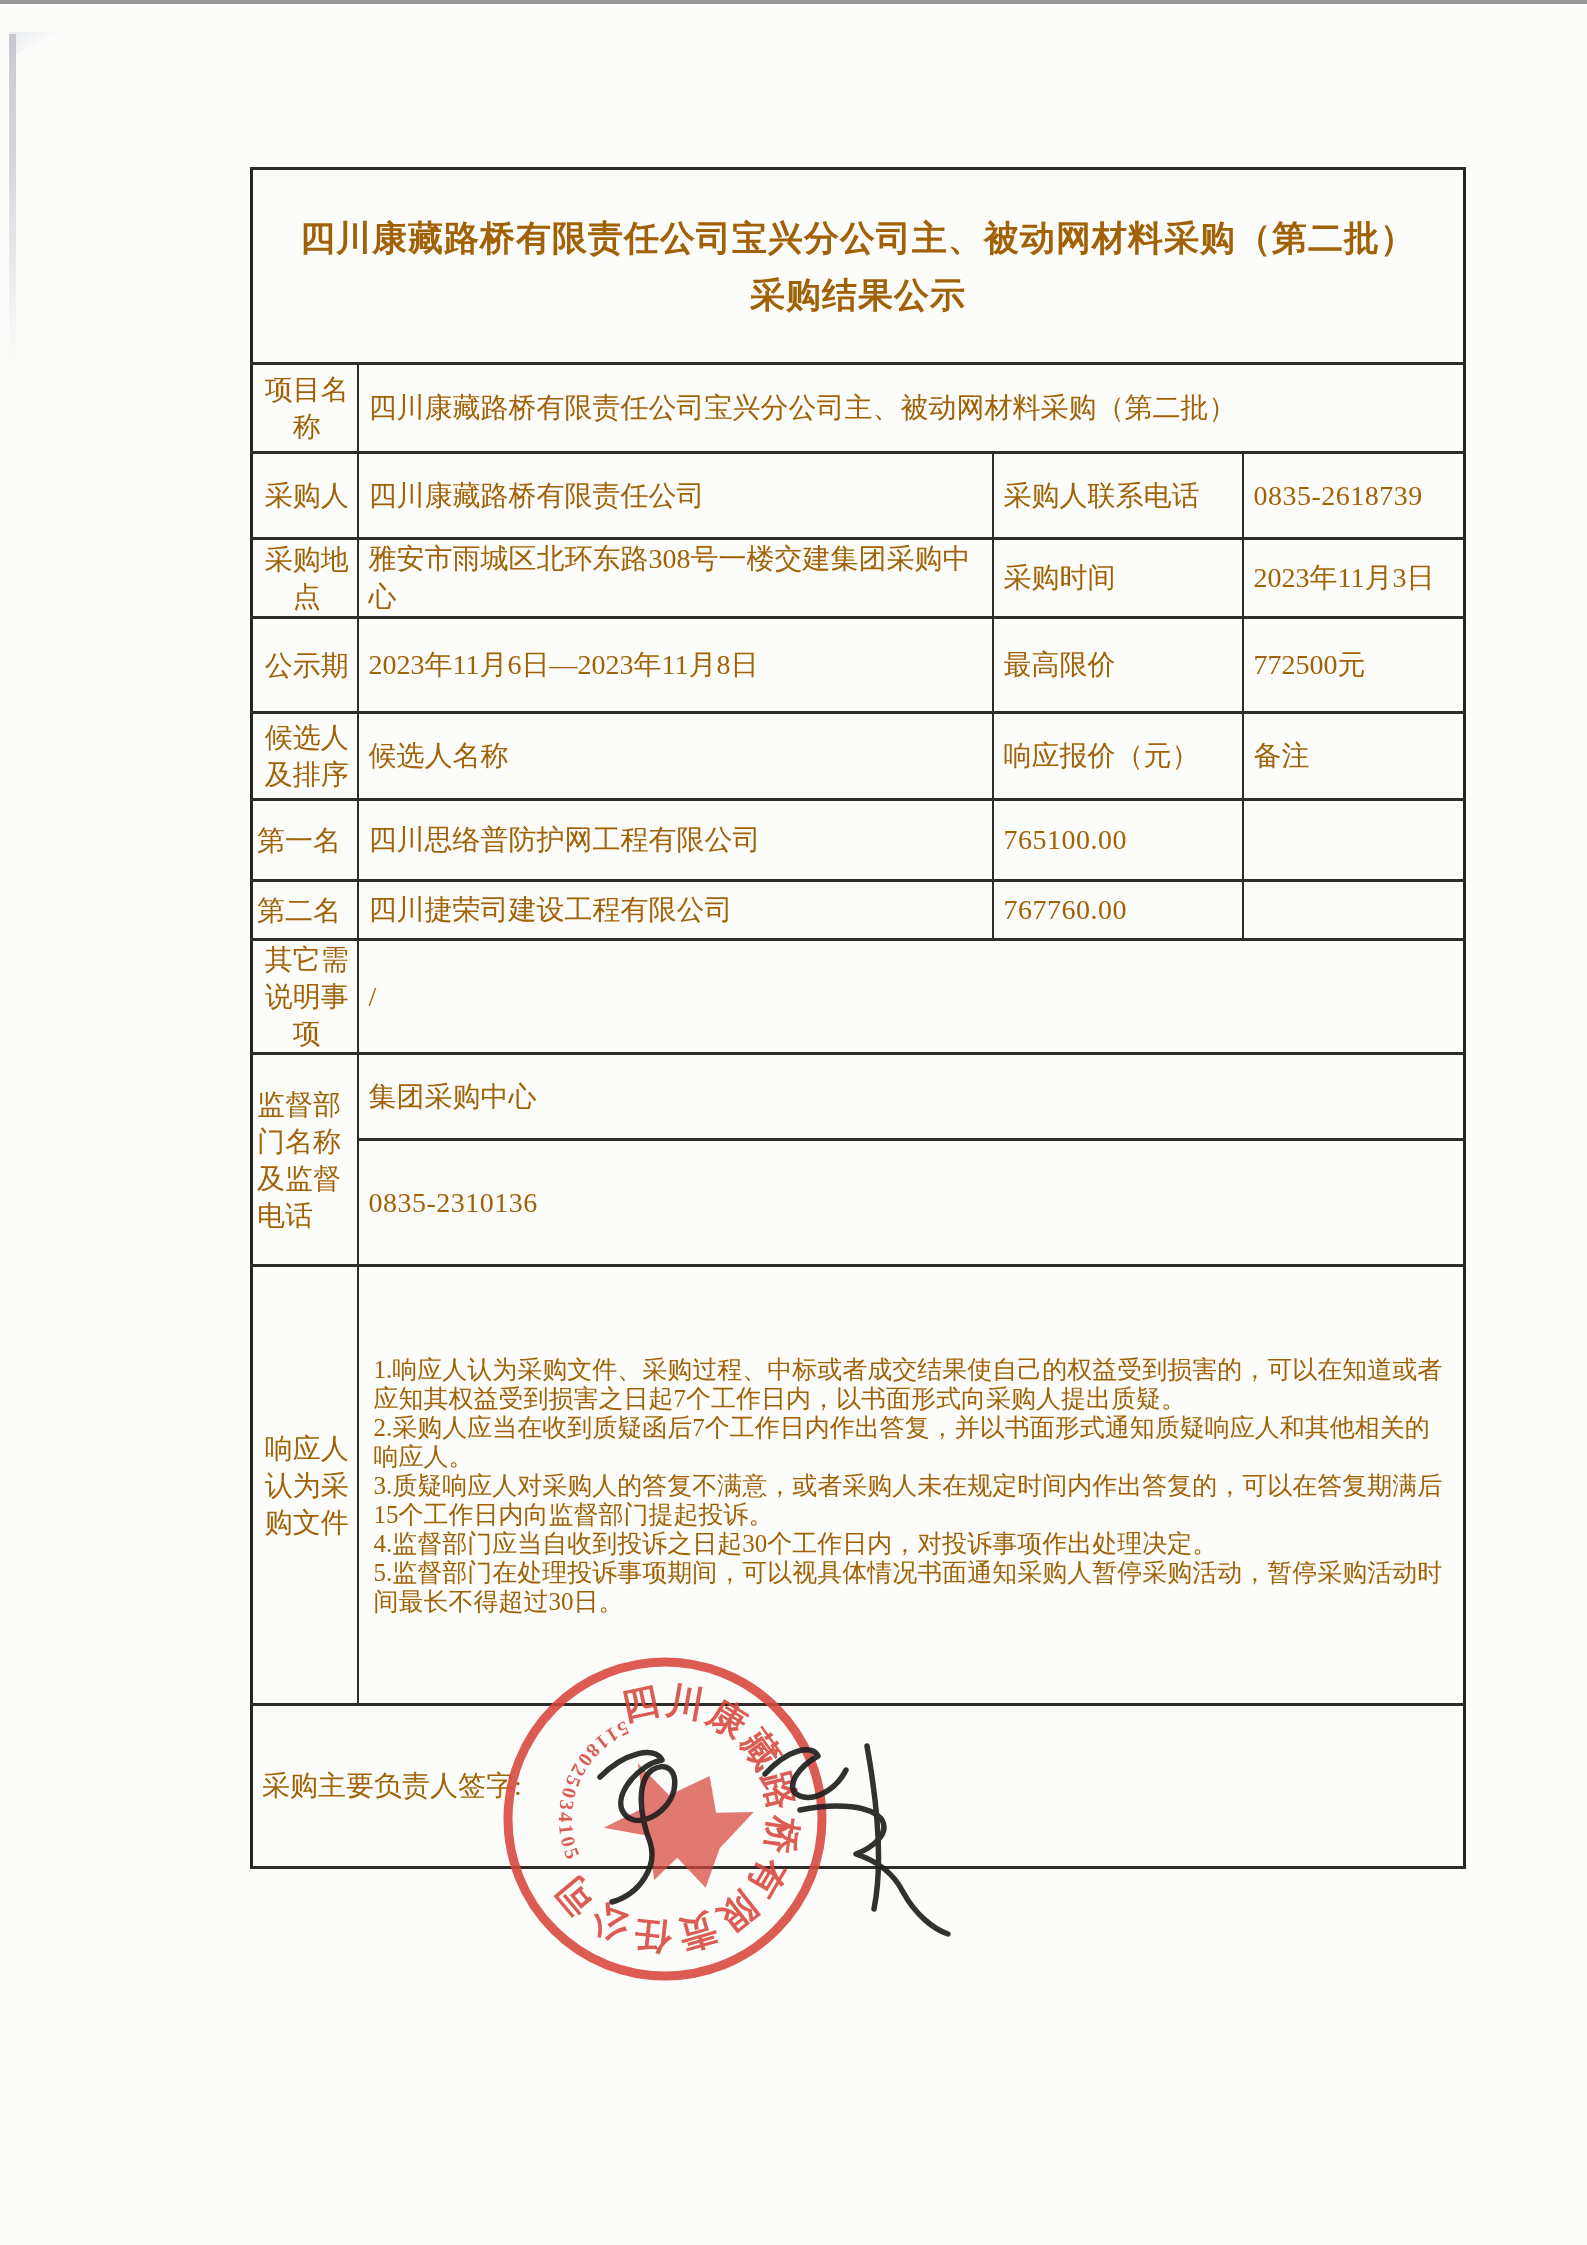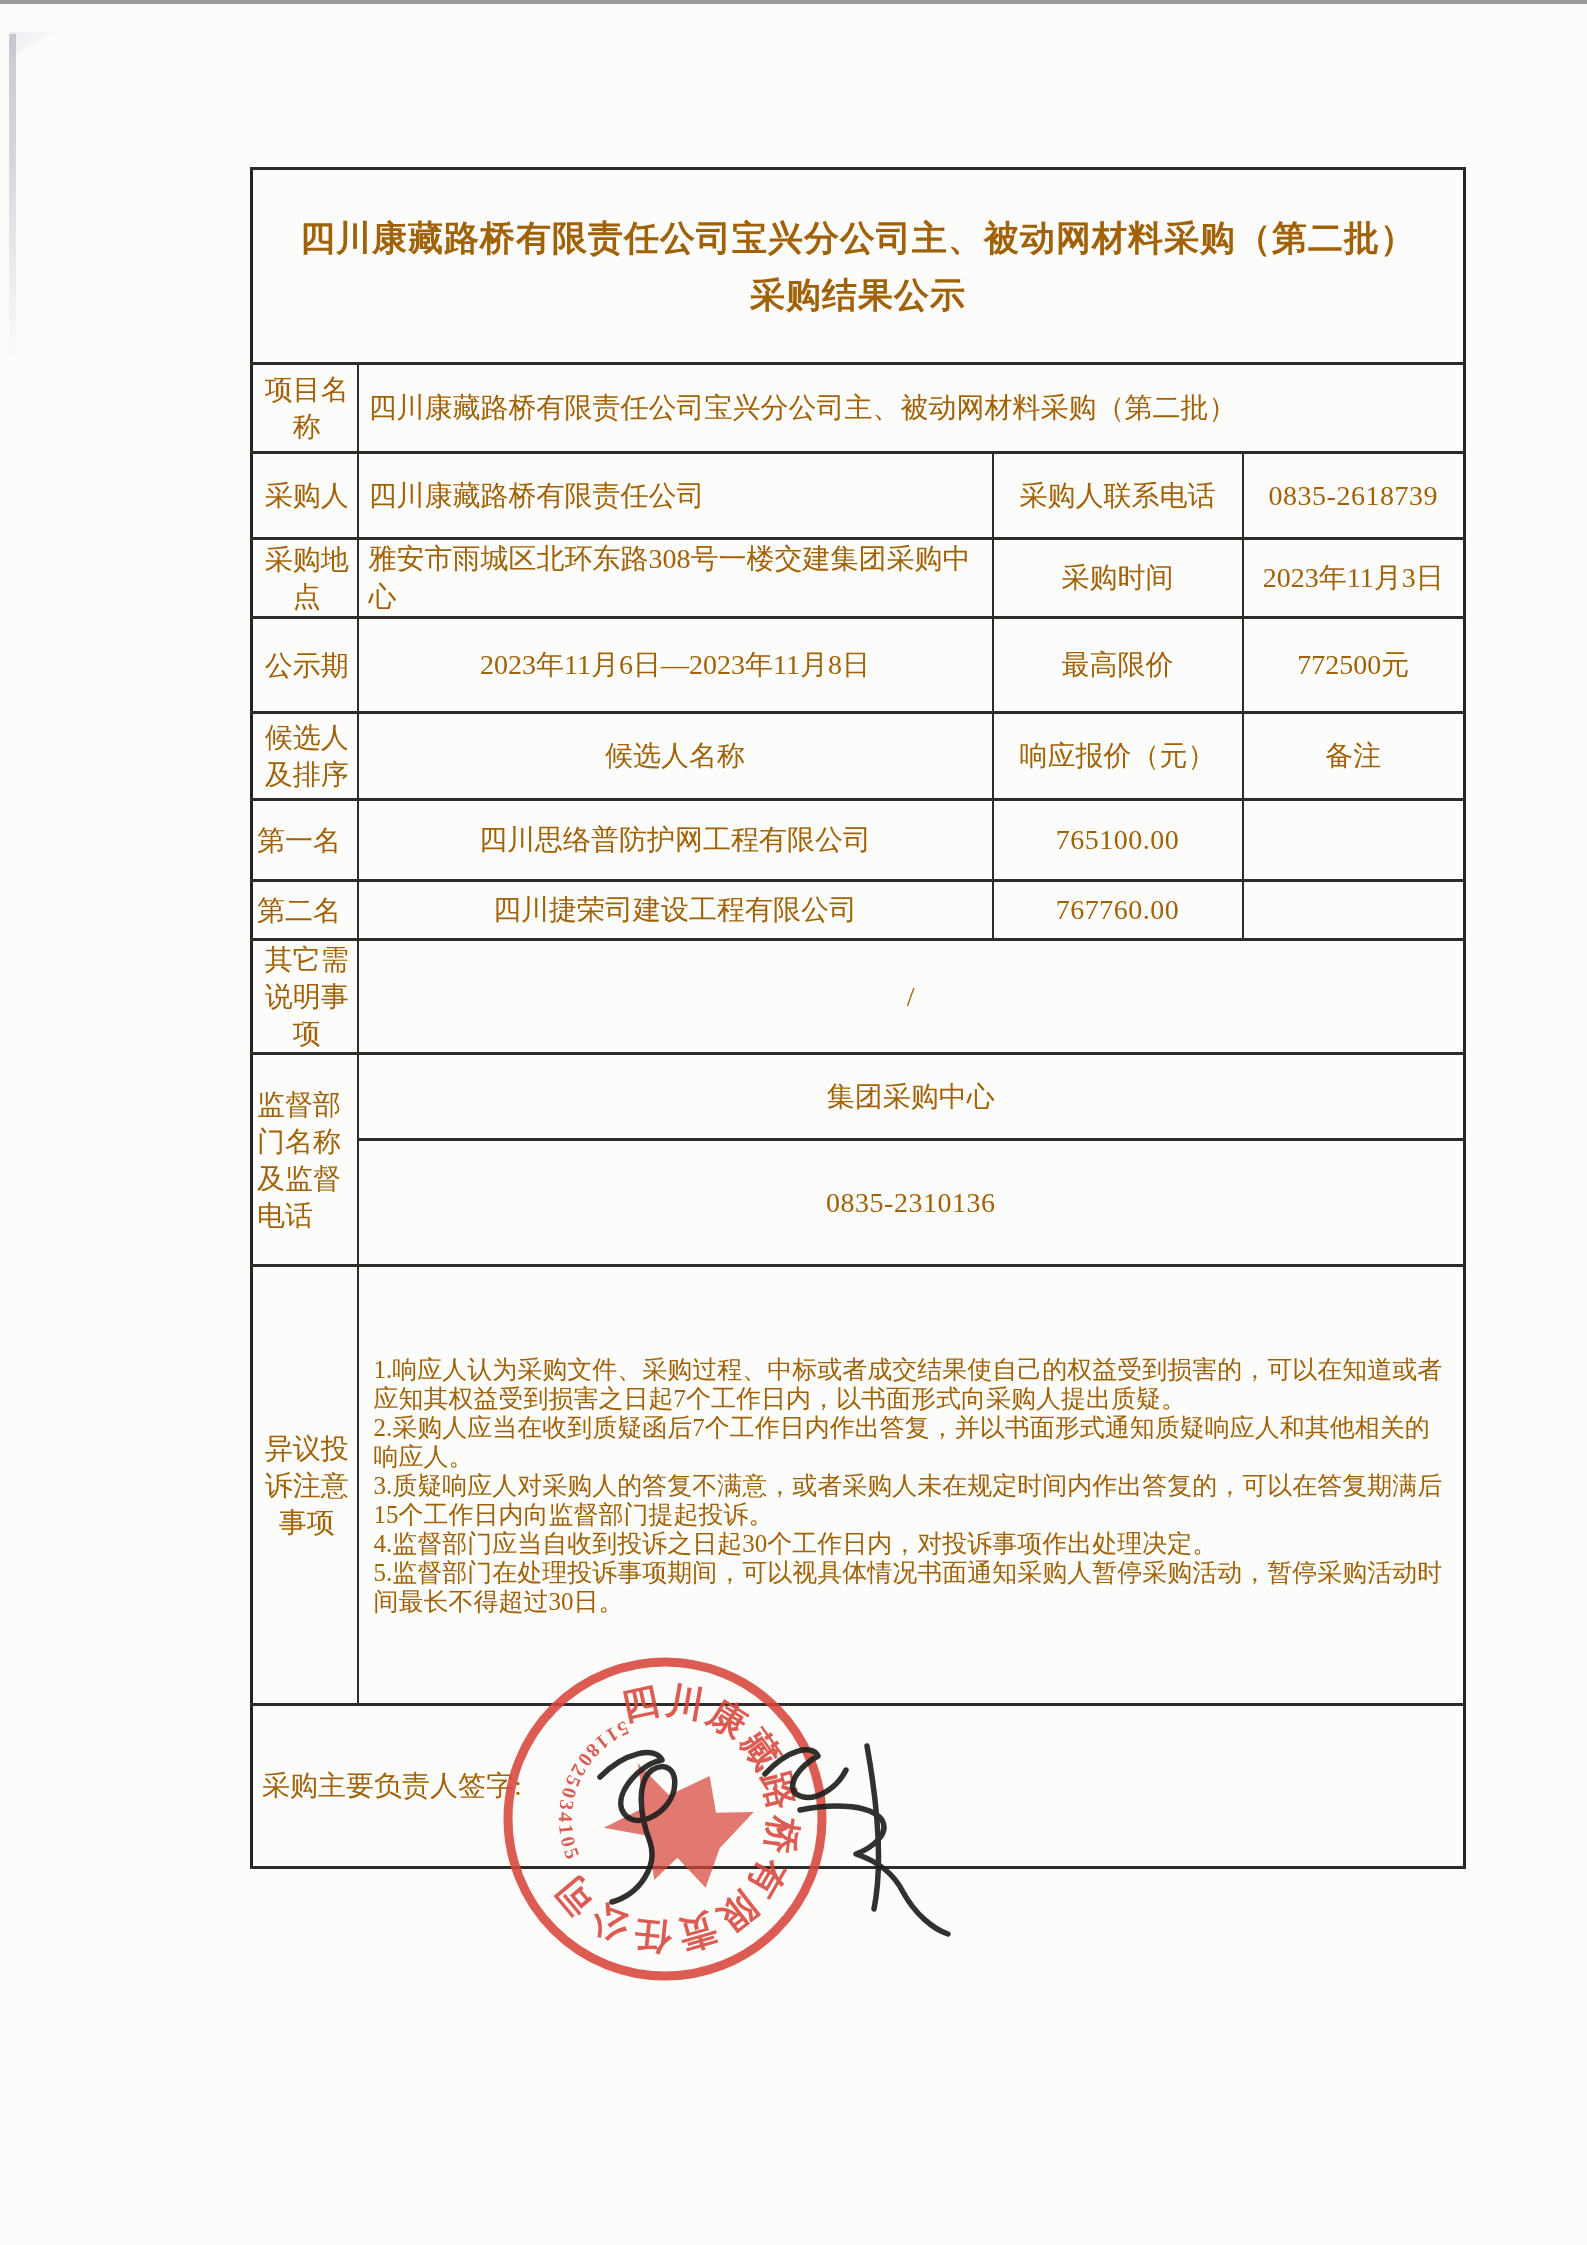--- a/index.html
+++ b/index.html
@@ -34,21 +34,21 @@
   td{
     border:2px solid #2e2c29;
     border-top-width:3px;border-bottom-width:3px;
     padding:0 10px;
     font-size:28px;
     vertical-align:middle;
     overflow:hidden;
   }
   td.lbl{padding:0 5px 0 9px;line-height:37px;text-align:center;}
   td.lbl-c{padding:0 4px;line-height:37px;}
-  .c{text-align:center;}
+  .c{}
   .title-cell{
     font-family:"Liberation Sans","DejaVu Sans",sans-serif;
     font-weight:700;font-size:35px;line-height:57px;
     text-align:center;letter-spacing:1px;
     padding:0 40px;
   }
   .mono-num{letter-spacing:.5px;}
   td.obj-cell{font-size:25px;line-height:29px;padding:0 14px 0 15px;}
   .obj-line{text-align:left;}
   td.sig-cell{font-size:28px;padding-left:9px;}
@@ -140,21 +140,21 @@
 
     <tr style="height:86px">
       <td class="lbl-c" rowspan="2">监督部门名称及监督电话</td>
       <td colspan="3" class="c">集团采购中心</td>
     </tr>
     <tr style="height:126px">
       <td colspan="3" class="c mono-num">0835-2310136</td>
     </tr>
 
     <tr style="height:439px">
-      <td class="lbl">异议投诉注意事项</td>
+      <td class="lbl">响应人认为采购文件</td>
       <td colspan="3" class="obj-cell">
             <div class="obj-line">1.响应人认为采购文件、采购过程、中标或者成交结果使自己的权益受到损害的，可以在知道或者应知其权益受到损害之日起7个工作日内，以书面形式向采购人提出质疑。</div>
             <div class="obj-line">2.采购人应当在收到质疑函后7个工作日内作出答复，并以书面形式通知质疑响应人和其他相关的响应人。</div>
             <div class="obj-line">3.质疑响应人对采购人的答复不满意，或者采购人未在规定时间内作出答复的，可以在答复期满后15个工作日内向监督部门提起投诉。</div>
             <div class="obj-line">4.监督部门应当自收到投诉之日起30个工作日内，对投诉事项作出处理决定。</div>
             <div class="obj-line">5.监督部门在处理投诉事项期间，可以视具体情况书面通知采购人暂停采购活动，暂停采购活动时间最长不得超过30日。</div>
           </td>
     </tr>
 
     <tr style="height:163px">

